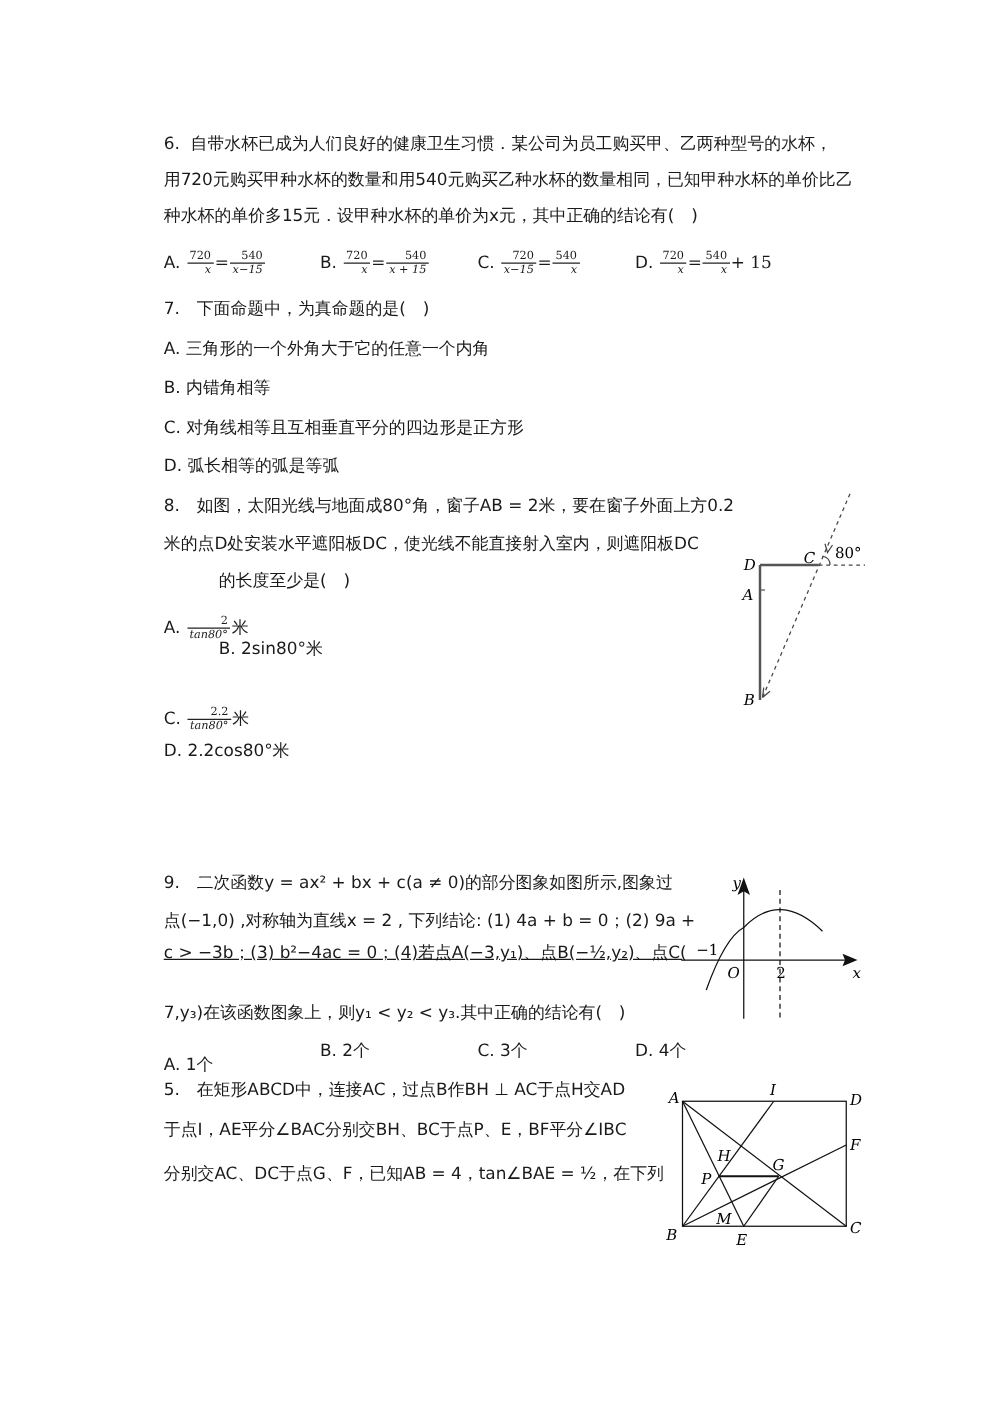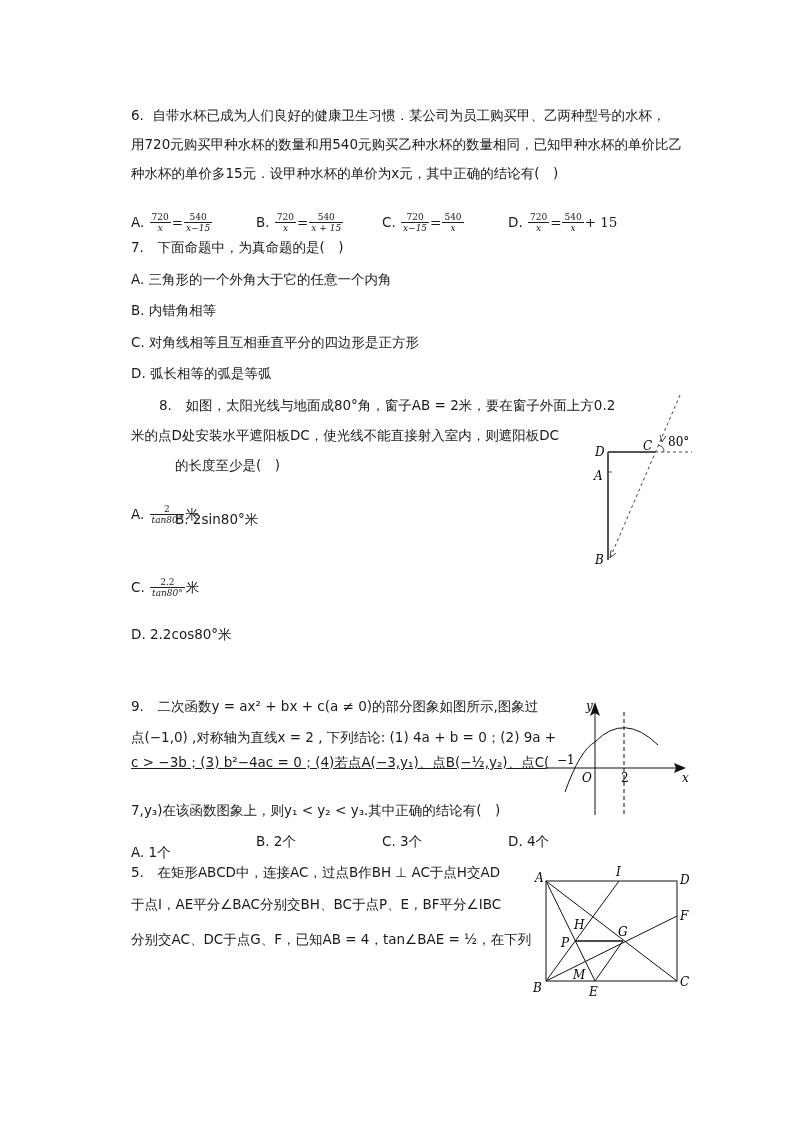--- a/index.html
+++ b/index.html
@@ -1,20 +1,20 @@
 <!DOCTYPE html>
 <html><head>
 <meta charset="utf-8">
 <style>
   html, body { margin:0; padding:0; background:#ffffff; }
   body { width:794px; height:1123px; position:relative; overflow:hidden;
          font-family:"DejaVu Sans", "Liberation Sans", sans-serif; color:#1a1a1a; }
   .line { position:absolute; font-size:13.5px; white-space:nowrap; line-height:18px; }
   .opt { position:absolute; font-size:13.5px; white-space:nowrap; line-height:18px; }
-  .frac { display:inline-block; vertical-align:middle; text-align:center; font-size:9px; line-height:10px; margin:12px 1px; }
+  .frac { display:inline-block; vertical-align:middle; text-align:right; font-size:9px; line-height:10px; margin:0 1px; }
   .frac .n { display:block; padding:0 2px; border-bottom:1px solid #222; font-family:"DejaVu Serif", serif; }
   .frac .d { display:block; padding:0 2px; font-family:"DejaVu Serif", serif; font-style:italic; }
   .eq { font-family:"DejaVu Serif", serif; }
   svg text { font-family:"DejaVu Serif", "Liberation Serif", serif; }
 </style>
 </head>
 <body>
 
 <div class="line" style="left:131px;top:106px;">
   <span>6.</span>&nbsp;&nbsp;<span>自带水杯已成为人们良好的健康卫生习惯．某公司为员工购买甲、乙两种型号的水杯，</span>
@@ -38,37 +38,37 @@
   <span>D.</span>
   <span class="frac"><span class="n">720</span><span class="d">x</span></span><span class="eq">=</span><span class="frac"><span class="n">540</span><span class="d">x</span></span><span class="eq">+ 15</span>
 </div>
 
 <div class="line" style="left:131px;top:238px;">7.　下面命题中，为真命题的是(　)</div>
 <div class="line" style="left:131px;top:270px;">A.  三角形的一个外角大于它的任意一个内角</div>
 <div class="line" style="left:131px;top:301px;">B.  内错角相等</div>
 <div class="line" style="left:131px;top:333px;">C.  对角线相等且互相垂直平分的四边形是正方形</div>
 <div class="line" style="left:131px;top:364px;">D.  弧长相等的弧是等弧</div>
 
-<div class="line" style="left:131px;top:396px;margin-left:28px;">8.　如图，太阳光线与地面成80°角，窗子AB = 2米，要在窗子外面上方0.2</div>
+<div class="line" style="left:131px;top:396px;">8.　如图，太阳光线与地面成80°角，窗子AB = 2米，要在窗子外面上方0.2</div>
 <div class="line" style="left:131px;top:426px;text-align:center;">米的点D处安装水平遮阳板DC，使光线不能直接射入室内，则遮阳板DC</div>
 <div class="line" style="left:131px;top:456px;margin-left:44px;">的长度至少是(　)</div>
 
 <div class="opt" style="left:131px;top:492px;">
   <span>A.</span>
   <span class="frac"><span class="n">2</span><span class="d">tan80°</span></span><span>米</span>
 </div>
 <div class="opt" style="left:131px;top:510px;margin-left:44px;">
   <span>B.</span>
   <span>2sin80°米</span>
 </div>
 <div class="opt" style="left:131px;top:565px;">
   <span>C.</span>
   <span class="frac"><span class="n">2.2</span><span class="d">tan80°</span></span><span>米</span>
 </div>
-<div class="opt" style="left:131px;top:625px;text-align:center;">
+<div class="opt" style="left:131px;top:592px;text-align:center;">
   <span>D.</span>
   <span>2.2cos80°米</span>
 </div>
 
 <svg style="position:absolute;left:580px;top:390px;" width="120" height="190">
   <line x1="28" y1="62" x2="75" y2="62" stroke="#555" stroke-width="2"></line>
   <line x1="75" y1="62" x2="112" y2="62" stroke="#444" stroke-width="1" stroke-dasharray="3,3"></line>
   <line x1="28" y1="62" x2="28" y2="170" stroke="#555" stroke-width="2"></line>
   <line x1="28" y1="82" x2="32" y2="82" stroke="#555" stroke-width="1"></line>
   <line x1="100" y1="5" x2="30" y2="168" stroke="#444" stroke-width="1" stroke-dasharray="3,3"></line>

